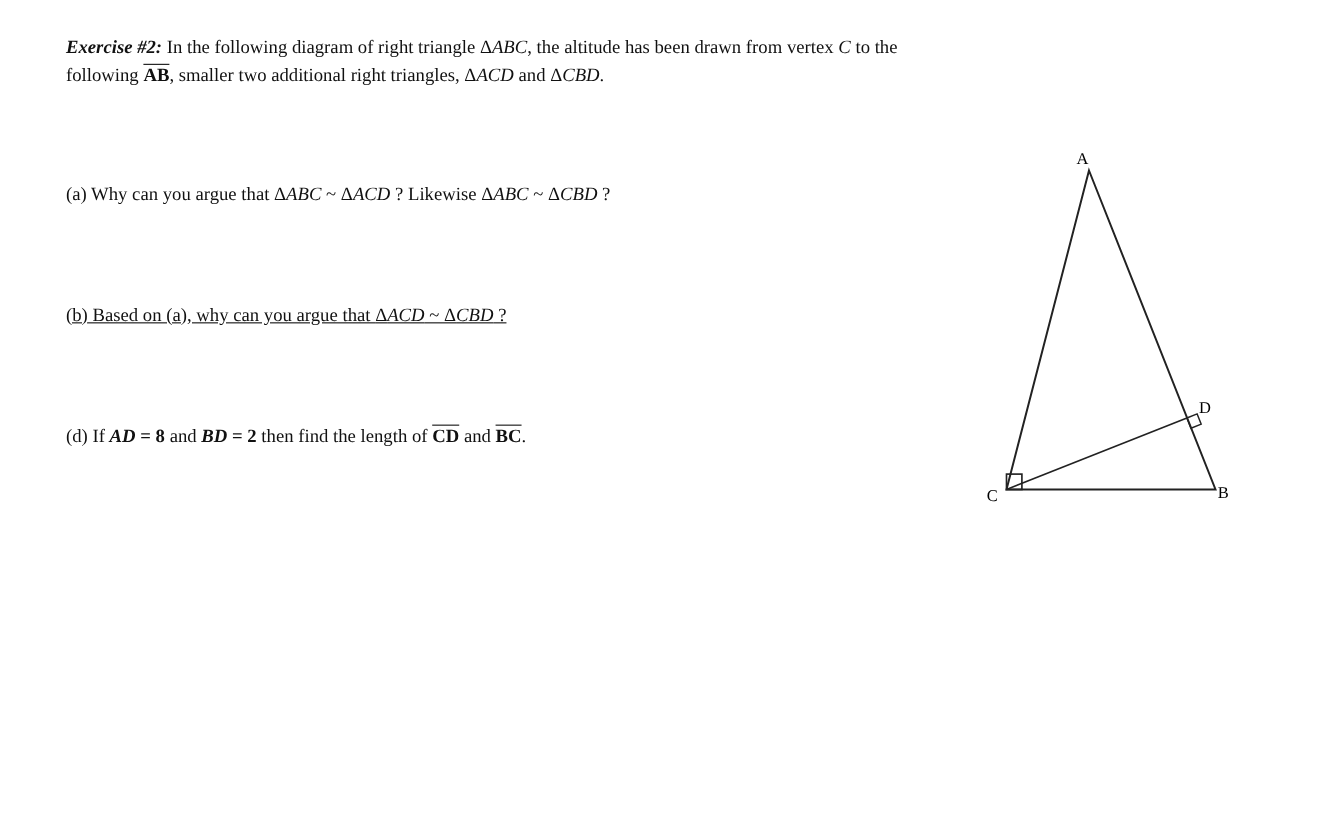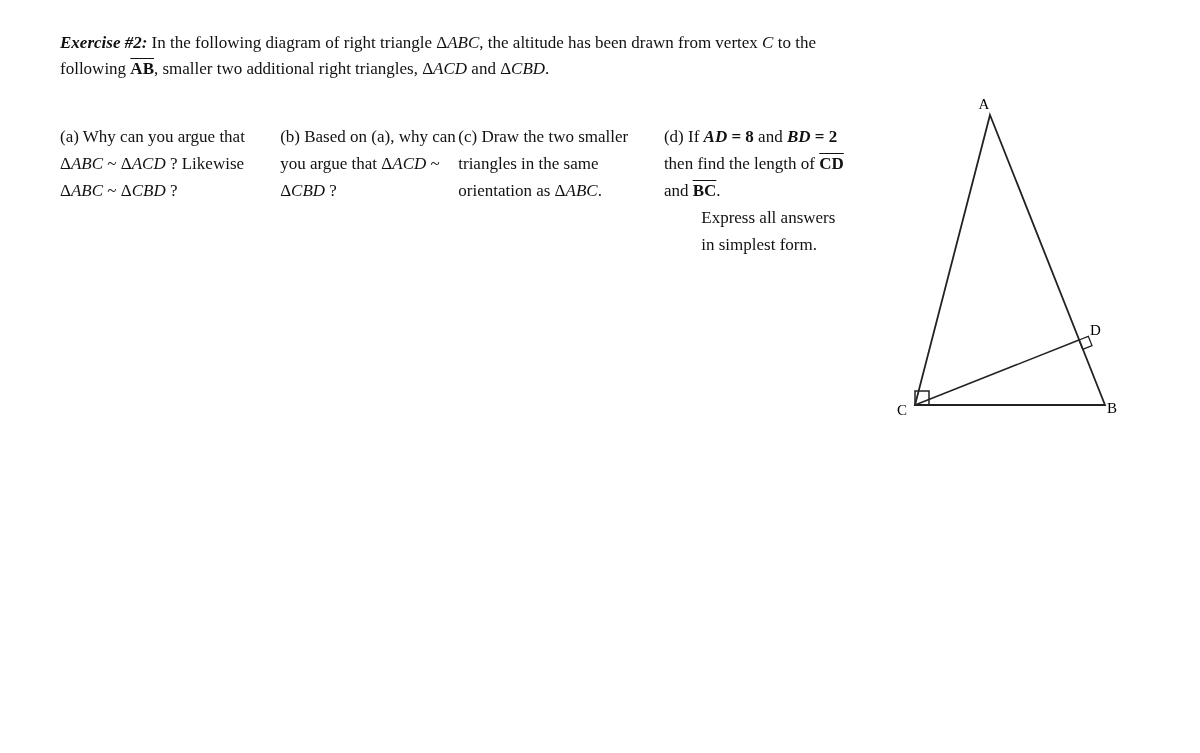--- a/index.html
+++ b/index.html
@@ -9,46 +9,47 @@
       font-size: 17px;
       color: #111;
       width: 1200px;
       min-height: 753px;
       padding: 30px 60px 30px 60px;
     }
     .page {
       display: flex;
       flex-direction: column;
       position: relative;
+      gap: 40px;
     }
     .exercise-header {
       margin-bottom: 22px;
       line-height: 1.55;
       max-width: 860px;
     }
     .bold-italic { font-weight: bold; font-style: italic; }
     .overline { text-decoration: overline; font-weight: bold; }
     .parts-container {
       display: flex;
       flex-direction: row;
       align-items: flex-start;
     }
     .questions {
       flex: 1;
       display: flex;
-      flex-direction: row;
+      flex-direction: column;
       gap: 0;
     }
     .part {
       margin-bottom: 0;
       padding: 18px 0 18px 0;
       line-height: 1.6;
     }
     .part-a { min-height: 110px; }
-    .part-b { min-height: 110px; }
+    .part-b { min-height: 110px; text-decoration: underline; }
     .part-c { min-height: 110px; }
     .part-d { min-height: 100px; }
     .diagram-area {
       width: 260px;
       min-height: 380px;
       margin-left: 30px;
       margin-top: -10px;
       flex-shrink: 0;
     }
     svg text {
@@ -70,35 +71,29 @@
     <div class="questions">
 
       <div class="part part-a">
         <span>(a)</span><span> Why can you argue that </span>Δ<em>ABC</em> ~ Δ<em>ACD</em><span> ? Likewise </span> Δ<em>ABC</em> ~ Δ<em>CBD</em><span> ?</span>
       </div>
 
       <div class="part part-b">
         <span>(b)</span><span> Based on (a), why can you argue that </span>Δ<em>ACD</em> ~ Δ<em>CBD</em><span> ?</span>
       </div>
 
-      <div class="part part-c">
-        <span>(c)</span><span> Draw the two smaller triangles in the same orientation as </span>Δ<em>ABC</em><span>.</span>
-      </div>
 
       <div class="part part-d">
         <div>
           <span>(d)</span>
           <span>If</span>
           <strong> <em>AD</em></strong><strong> = 8</strong>
           <span> and </span>
           <strong><em>BD</em></strong><strong> = 2</strong>
           <span> then find the length of </span><span class="overline">CD</span><span> and </span><span class="overline">BC</span><span>.</span>
-        </div>
-        <div style="padding-left: 2.2em;">
-          <span>Express all answers in simplest form.</span>
         </div>
       </div>
 
     </div>
 
     <div class="diagram-area">
       <svg width="240" height="370" viewBox="0 0 240 370">
 
         <polygon points="110,20 225,310 35,310" fill="none" stroke="#222" stroke-width="1.8"></polygon>
 

